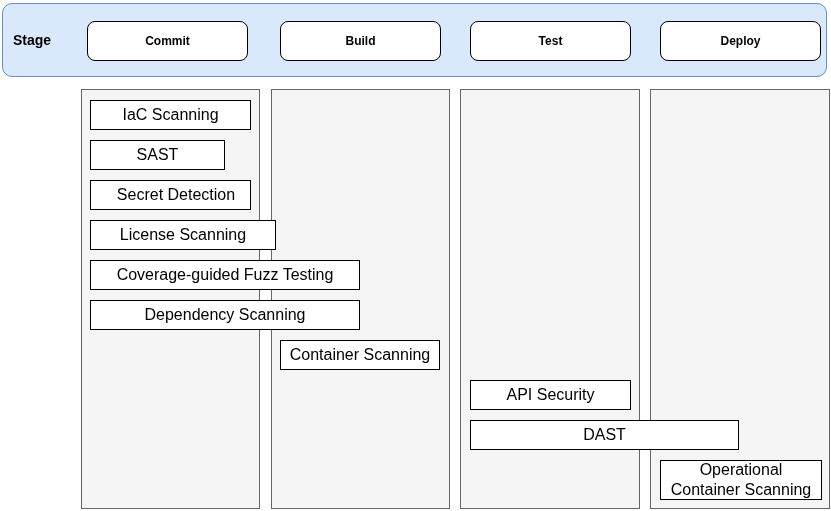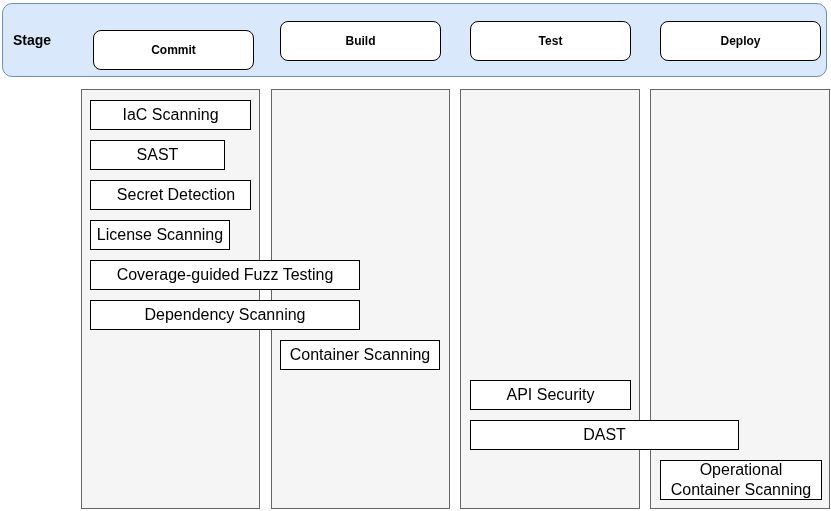--- a/index.html
+++ b/index.html
@@ -46,21 +46,21 @@
     background: var(--box-fill, #ffffff);
     border: 1px solid var(--box-stroke, #000000);
     border-radius: 8px;
     display: flex;
     align-items: center;
     justify-content: center;
     font-size: 12px;
     font-weight: bold;
     white-space: nowrap;
   }
-  .stage-btn.s0 { left: 90px; margin-top: 9px; }
+  .stage-btn.s0 { left: 84px; }
   .stage-btn.s1 { left: 277px; }
   .stage-btn.s2 { left: 467px; }
   .stage-btn.s3 { left: 657px; }
   
   .column {
     position: absolute;
     top: 89px;
     height: 420px;
     box-sizing: border-box;
     background: var(--column-fill, #f5f5f5);
@@ -81,21 +81,21 @@
     align-items: center;
     justify-content: center;
     text-align: center;
     font-size: 16px;
     line-height: 1.25;
     z-index: 2;
   }
   .task.t0 { left: 90px;  top: 100px; width: 161px; }
   .task.t1 { left: 90px;  top: 140px; width: 135px; }
   .task.t2 { left: 90px;  top: 180px; width: 161px; padding-left: 11px; }
-  .task.t3 { left: 90px;  top: 220px; width: 140px; text-align: center; }
+  .task.t3 { left: 90px;  top: 220px; width: 186px; text-align: center; }
   .task.t4 { left: 90px;  top: 260px; width: 270px; }
   .task.t5 { left: 90px;  top: 300px; width: 270px; }
   .task.t6 { left: 280px; top: 340px; width: 160px; }
   .task.t7 { left: 470px; top: 380px; width: 161px; }
   .task.t8 { left: 470px; top: 420px; width: 269px; }
   .task.t9 { left: 660px; top: 460px; width: 162px; height: 40px; padding: 0 4px; }
 </style>
 </head>
 <body>
 

